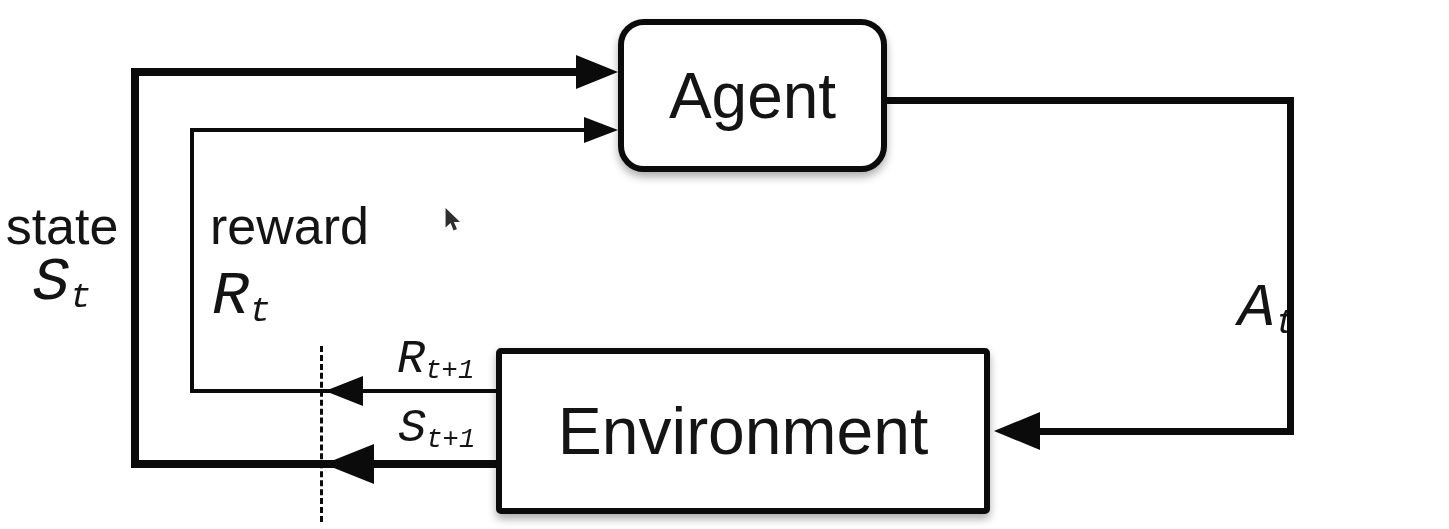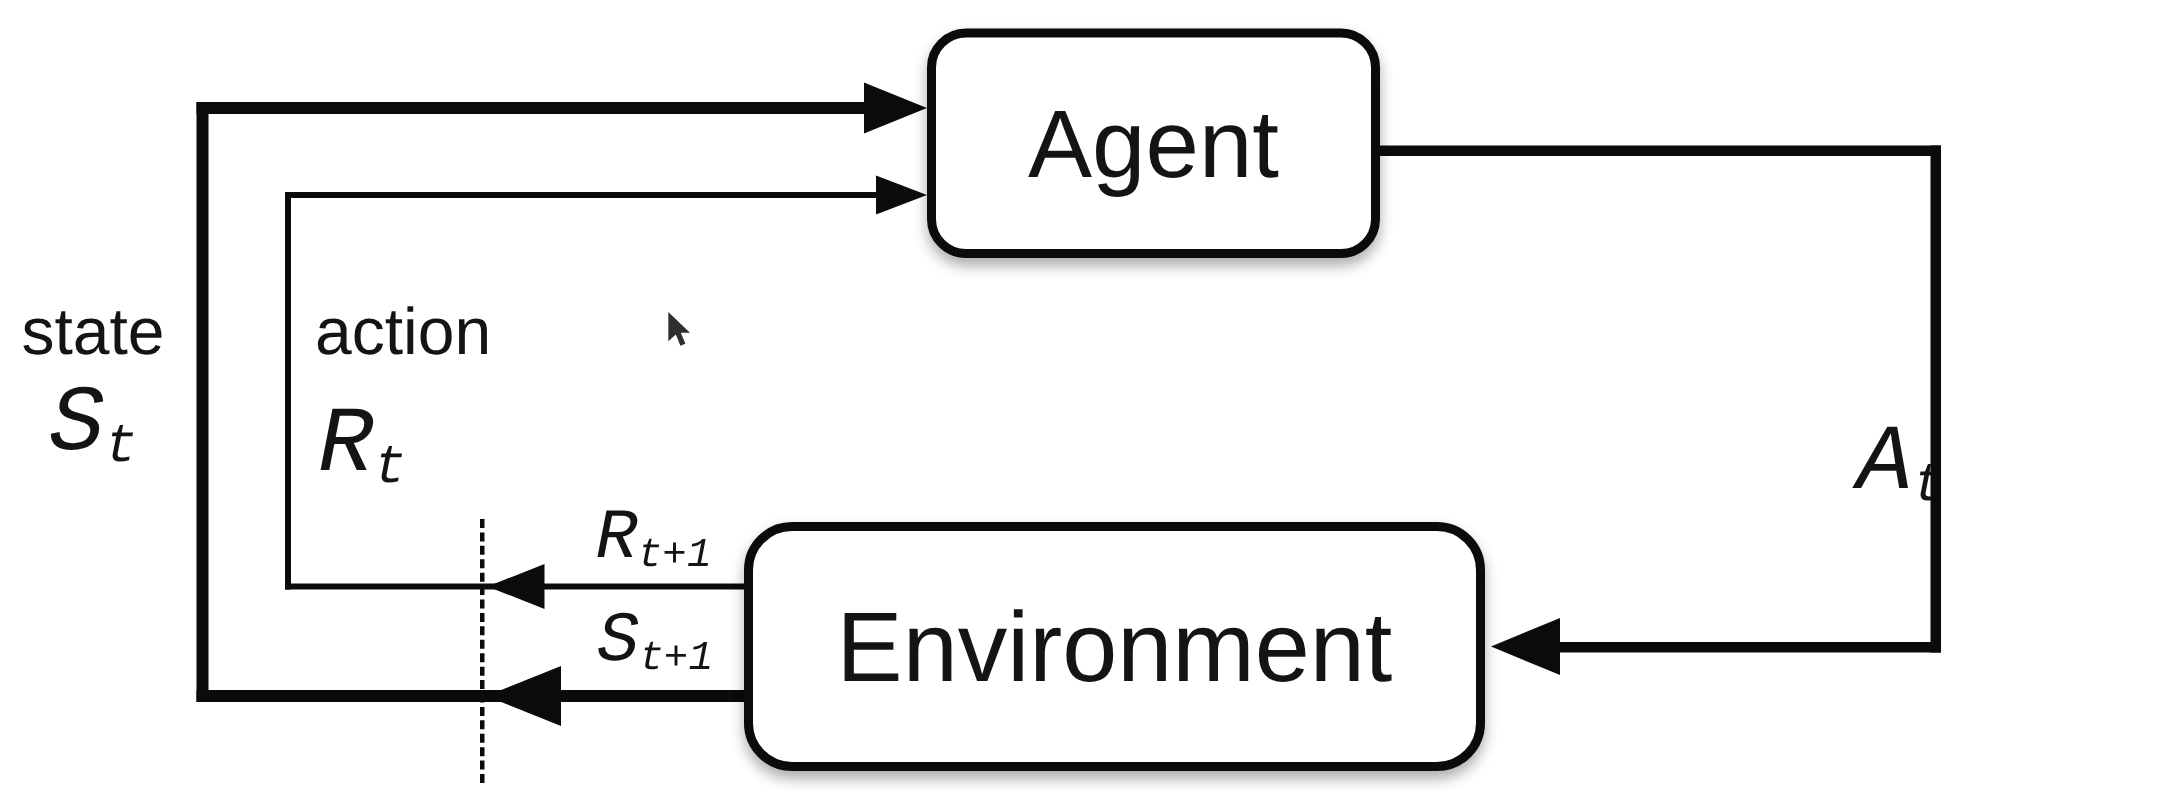--- a/index.html
+++ b/index.html
@@ -23,22 +23,22 @@
     position:absolute;
     background:var(--box-fill);
     border:6px solid var(--box-border);
     display:flex;align-items:center;justify-content:center;
     box-shadow:0 5px 9px rgba(0,0,0,0.32);
     font-size:64px;
     line-height:1;
     color:var(--text);
     z-index:3;
   }
-  .node.agent{left:618px;top:19px;width:302px;height:153px;border-radius:26px;}
-  .node.environment{left:496px;top:348px;width:494px;height:166px;border-radius:32px;font-size:66px;}
+  .node.agent{left:618px;top:19px;width:269px;height:153px;border-radius:26px;}
+  .node.environment{left:496px;top:348px;width:494px;height:166px;border-radius:5px;font-size:66px;}
   .line{position:absolute;background:var(--line);z-index:1;}
   .arrow{position:absolute;width:0;height:0;z-index:2;}
   
   .st-top{left:131px;top:68px;width:452px;height:8px;}
   .st-left{left:131px;top:68px;width:8px;height:400px;}
   .st-bottom{left:131px;top:460px;width:369px;height:8px;}
   .st-arrow-agent{left:576px;top:55px;border-top:17px solid transparent;border-bottom:17px solid transparent;border-left:42px solid var(--line);}
   .st-arrow-dash{left:324px;top:444px;border-top:20px solid transparent;border-bottom:20px solid transparent;border-right:50px solid var(--line);}
   
   .rw-top{left:190px;top:128px;width:398px;height:4px;}
@@ -50,21 +50,21 @@
   .ac-top{left:870px;top:97px;width:424px;height:7px;}
   .ac-right{left:1287px;top:97px;width:7px;height:338px;}
   .ac-bottom{left:1038px;top:428px;width:256px;height:7px;}
   .ac-arrow-env{left:994px;top:412px;border-top:19px solid transparent;border-bottom:19px solid transparent;border-right:46px solid var(--line);}
   
   .dash{
     position:absolute;left:320px;top:346px;height:176px;width:0;
     border-left:3px dashed var(--line);z-index:0;
   }
   
-  .word{position:absolute;font-size:44px;line-height:1.05;color:var(--text);}
+  .word{position:absolute;font-size:52px;line-height:1.05;color:var(--text);}
   .w-state{left:4px;top:199px;width:116px;text-align:center;}
   .w-reward{left:210px;top:199px;}
   .w-action{left:1306px;top:223px;}
   .math{
     position:absolute;
     font-family:Liberation Mono, monospace;
     font-style:italic;
     font-size:62px;line-height:1;color:var(--text);
   }
   .math .sub{font-size:0.58em;font-style:italic;position:relative;top:0.22em;letter-spacing:0;}
@@ -103,21 +103,21 @@
   <div class="node agent">
     <span>Agent</span>
   </div>
   <div class="node environment">
     <span>Environment</span>
   </div>
 
   <div class="word w-state">state</div>
   <div class="math m-state"><span>S</span><span class="sub">t</span></div>
 
-  <div class="word w-reward">action</div>
+  <div class="word w-reward">reward</div>
   <div class="math m-reward"><span>R</span><span class="sub">t</span></div>
 
   <div class="math m-action"><span>A</span><span class="sub">t</span></div>
 
   <div class="math small m-next-reward"><span>R</span><span class="sub">t+1</span></div>
   <div class="math small m-next-state"><span>S</span><span class="sub">t+1</span></div>
 
   <svg class="cursor" width="17" height="25" viewBox="0 0 12 18">
     <path d="M1 0 L1 14 L4.6 10.8 L6.8 16.2 L9.2 15.2 L7 10 L11.4 10 Z" fill="#0a0a0a" opacity="0.85"></path>
   </svg>

